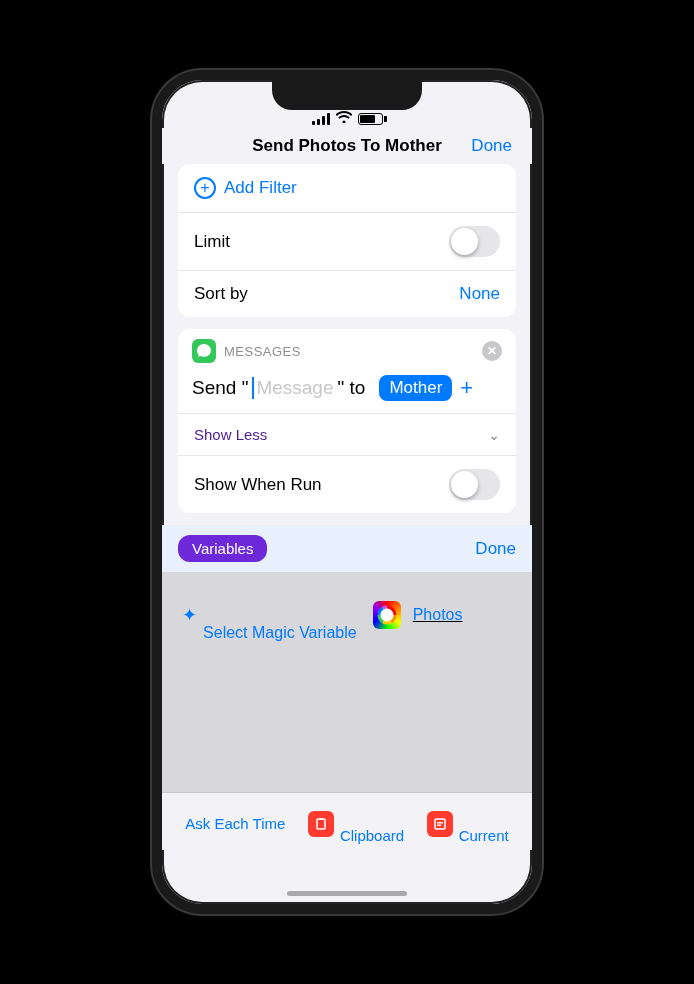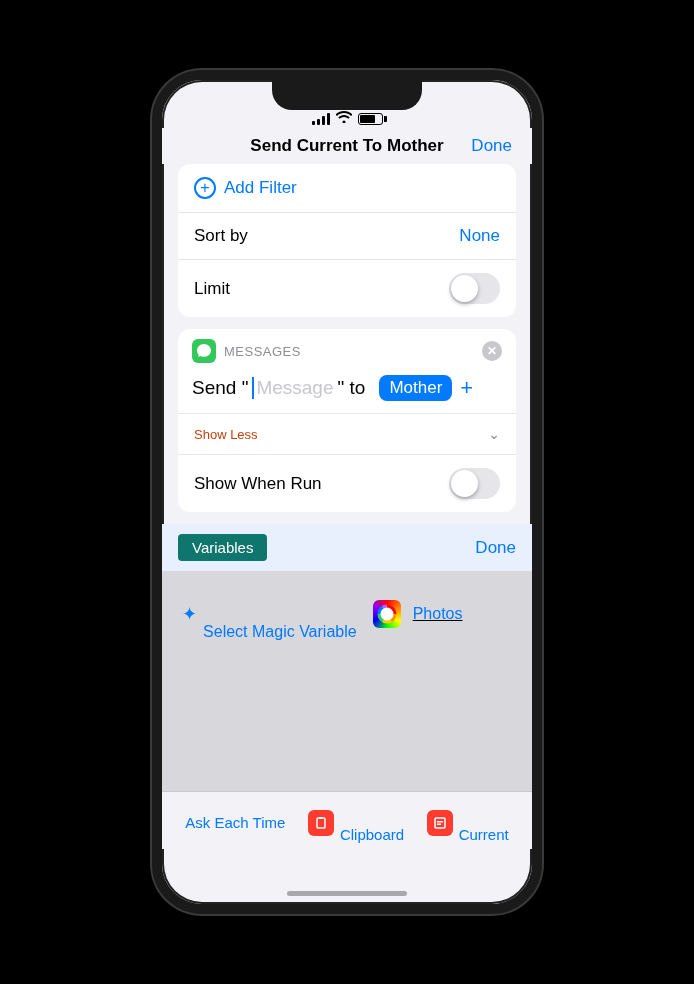--- a/index.html
+++ b/index.html
@@ -313,22 +313,22 @@
     
     .show-less-row {
       display: flex;
       justify-content: space-between;
       align-items: center;
       padding: 12px 16px;
       border-top: 0.5px solid #e5e5ea;
     }
 
     .show-less-text {
-      font-size: 13px;
-      color: #c2410c;
+      font-size: 15px;
+      color: #4c1d95;
     }
 
     .chevron-down {
       color: #8e8e93;
       font-size: 14px;
     }
 
     
     .show-when-run-row {
       display: flex;
@@ -341,26 +341,26 @@
     
     .variables-bar {
       display: flex;
       justify-content: space-between;
       align-items: center;
       padding: 10px 16px;
       background: #e8f0fe;
     }
 
     .variables-badge {
-      background: #0f766e;
+      background: #6d28d9;
       color: #fff;
       font-size: 15px;
       font-weight: 500;
       padding: 5px 14px;
-      border-radius: 4px;
+      border-radius: 12px;
     }
 
     .variables-done {
       font-size: 17px;
       color: #007aff;
     }
 
     
     .variables-content {
       background: #d8d8dc;
@@ -490,40 +490,40 @@
           <path d="M8 2C10.8 2 13.3 3.1 15.1 4.9L16.5 3.5C14.3 1.3 11.3 0 8 0S1.7 1.3-.5 3.5L.9 4.9C2.7 3.1 5.2 2 8 2z" fill="#000"></path>
         </svg>
       </span>
       <div class="battery-icon">
         <div class="battery-fill"></div>
       </div>
     </div>
   </div>
 
   <div class="nav-header">
-    <span class="nav-title">Send Current To Mother</span>
+    <span class="nav-title">Send Photos To Mother</span>
     <span class="nav-done">Done</span>
   </div>
 
   <div class="content">
 
     <div class="card">
       <div class="add-filter-row">
         <div class="plus-circle">+</div>
         <span class="add-filter-label">Add Filter</span>
-      </div>
-      <div class="card-row">
-        <span class="row-label">Sort by</span>
-        <span class="row-value">None</span>
       </div>
       <div class="card-row">
         <span class="row-label">Limit</span>
         <div class="toggle">
           <div class="toggle-knob"></div>
         </div>
+      </div>
+      <div class="card-row">
+        <span class="row-label">Sort by</span>
+        <span class="row-value">None</span>
       </div>
     </div>
 
     <div class="messages-card">
 
       <div class="messages-header">
         <div class="messages-title-row">
           <div class="messages-icon">
             <svg width="16" height="16" viewBox="0 0 16 16" fill="none">
               <path d="M8 1C4.1 1 1 3.9 1 7.5c0 1.7.7 3.3 1.8 4.5L2 14l2.2-.9C5 13.4 6.4 13.8 8 13.8 11.9 13.8 15 11 15 7.5S11.9 1 8 1z" fill="white"></path>

